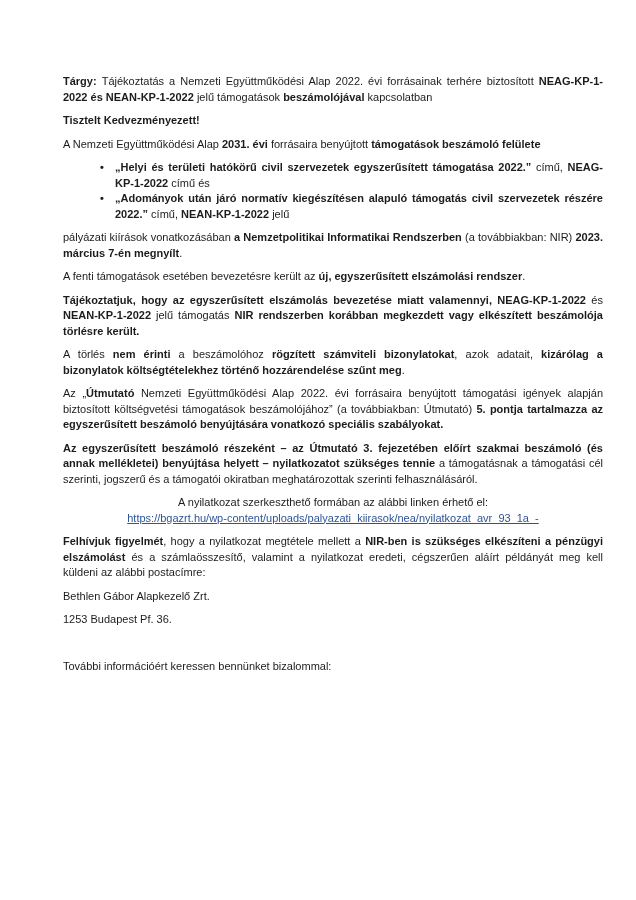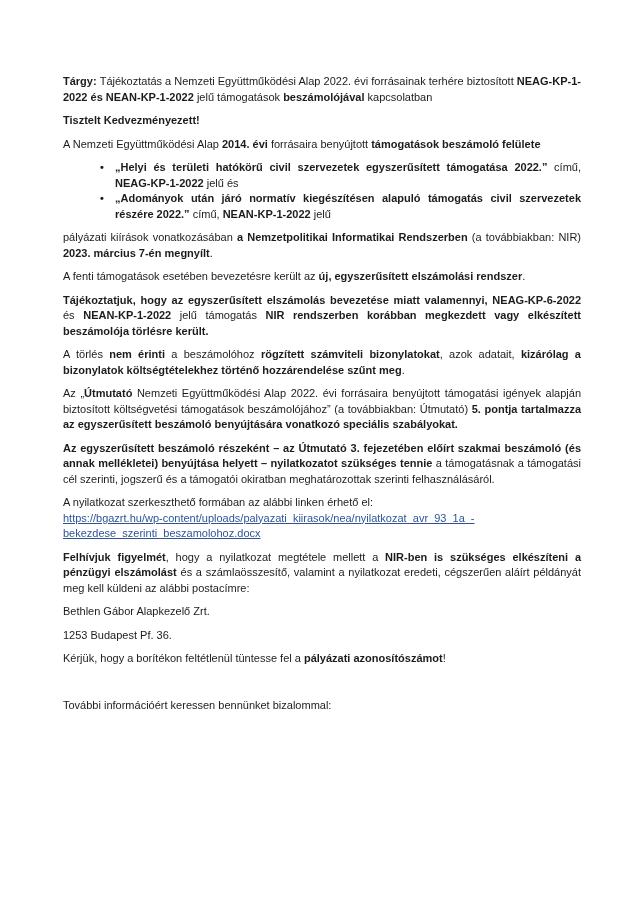--- a/index.html
+++ b/index.html
@@ -7,32 +7,32 @@
     padding: 0;
     background: #ffffff;
   }
   .page {
     position: relative;
     width: 636px;
     height: 900px;
     margin: 0 auto;
     background: #ffffff;
     box-sizing: border-box;
-    padding: 74px 55px 0 63px;
+    padding: 74px 33px 0 63px;
     font-family: "Liberation Sans", sans-serif;
     font-size: 11px;
     line-height: 15.5px;
     color: #1c1c1c;
     overflow: hidden;
   }
   .para {
     margin: 0 0 8px 0;
     text-align: justify;
   }
-  .para.left { text-align: left; }
+  .para.left { text-align: center; }
   .para.tight { margin-bottom: 0; }
   .para.spacer { height: 15.5px; margin-bottom: 8px; }
   .para.bullet {
     position: relative;
     padding-left: 52px;
   }
   .para.bullet .marker {
     position: absolute;
     left: 37px;
     top: 0;
@@ -45,31 +45,30 @@
     word-break: break-all;
   }
 </style>
 </head>
 <body>
 
 <div class="page" style="background: rgb(255, 255, 255); color: rgb(28, 28, 28);">
   <div>
       <div class="para"><span class="b">Tárgy: </span><span>Tájékoztatás a Nemzeti Együttműködési Alap 2022. évi forrásainak terhére biztosított </span><span class="b">NEAG-KP-1-2022 és NEAN-KP-1-2022</span><span> jelű támogatások </span><span class="b">beszámolójával</span><span> kapcsolatban</span></div>
       <div class="para"><span class="b">Tisztelt Kedvezményezett!</span></div>
-      <div class="para"><span>A Nemzeti Együttműködési Alap </span><span class="b">2014. évi</span><span> forrásaira benyújtott </span><span class="b">támogatások beszámoló felülete</span></div>
-      <div class="para bullet tight"><span class="marker">•</span><span class="b">„Helyi és területi hatókörű civil szervezetek egyszerűsített támogatása 2022.”</span><span> című, </span><span class="b">NEAG-KP-1-2022</span><span> jelű és</span></div>
+      <div class="para"><span>A Nemzeti Együttműködési Alap </span><span class="b">2031. évi</span><span> forrásaira benyújtott </span><span class="b">támogatások beszámoló felülete</span></div>
+      <div class="para bullet tight"><span class="marker">•</span><span class="b">„Helyi és területi hatókörű civil szervezetek egyszerűsített támogatása 2022.”</span><span> című, </span><span class="b">NEAG-KP-1-2022</span><span> című és</span></div>
       <div class="para bullet"><span class="marker">•</span><span class="b">„Adományok után járó normatív kiegészítésen alapuló támogatás civil szervezetek részére 2022.”</span><span> című, </span><span class="b">NEAN-KP-1-2022</span><span> jelű</span></div>
       <div class="para"><span>pályázati kiírások vonatkozásában </span><span class="b">a Nemzetpolitikai Informatikai Rendszerben</span><span> (a továbbiakban: NIR) </span><span class="b">2023. március 7-én megnyílt</span><span>.</span></div>
       <div class="para"><span>A fenti támogatások esetében bevezetésre került az </span><span class="b">új, egyszerűsített elszámolási rendszer</span><span>.</span></div>
-      <div class="para"><span class="b">Tájékoztatjuk, hogy az egyszerűsített elszámolás bevezetése miatt valamennyi, NEAG-KP-6-2022</span><span> és </span><span class="b">NEAN-KP-1-2022</span><span> jelű támogatás </span><span class="b">NIR rendszerben korábban megkezdett vagy elkészített beszámolója törlésre került.</span></div>
+      <div class="para"><span class="b">Tájékoztatjuk, hogy az egyszerűsített elszámolás bevezetése miatt valamennyi, NEAG-KP-1-2022</span><span> és </span><span class="b">NEAN-KP-1-2022</span><span> jelű támogatás </span><span class="b">NIR rendszerben korábban megkezdett vagy elkészített beszámolója törlésre került.</span></div>
       <div class="para"><span>A törlés </span><span class="b">nem érinti</span><span> a beszámolóhoz </span><span class="b">rögzített számviteli bizonylatokat</span><span>, azok adatait, </span><span class="b">kizárólag a bizonylatok költségtételekhez történő hozzárendelése szűnt meg</span><span>.</span></div>
       <div class="para"><span>Az „</span><span class="b">Útmutató</span><span> Nemzeti Együttműködési Alap 2022. évi forrásaira benyújtott támogatási igények alapján biztosított költségvetési támogatások beszámolójához” (a továbbiakban: Útmutató) </span><span class="b">5. pontja tartalmazza az egyszerűsített beszámoló benyújtására vonatkozó speciális szabályokat.</span></div>
       <div class="para"><span class="b">Az egyszerűsített beszámoló részeként – az Útmutató 3. fejezetében előírt </span><span class="b u">szakmai beszámoló</span><span class="b"> (és annak mellékletei) benyújtása </span><span class="b u">helyett</span><span class="b"> – </span><span class="b u">nyilatkozatot szükséges tennie</span><span> a támogatásnak a támogatási cél szerinti, jogszerű és a támogatói okiratban meghatározottak szerinti felhasználásáról.</span></div>
       <div class="para left tight"><span>A nyilatkozat szerkeszthető formában az alábbi linken érhető el:</span></div>
-      <div class="para left"><a href="#" class="link">https://bgazrt.hu/wp-content/uploads/palyazati_kiirasok/nea/nyilatkozat_avr_93_1a_-</a><br><a href="#" class="link">bekezdese_szerinti_beszamolohoz.docx</a></div>
+      <div class="para left"><a href="#" class="link">https://bgazrt.hu/wp-content/uploads/palyazati_kiirasok/nea/nyilatkozat_avr_93_1a_-</a><br></div>
       <div class="para"><span class="b">Felhívjuk figyelmét</span><span>, hogy a nyilatkozat megtétele mellett a </span><span class="b">NIR-ben is szükséges elkészíteni a pénzügyi elszámolást</span><span> és a számlaösszesítő, valamint a nyilatkozat eredeti, cégszerűen aláírt példányát meg kell küldeni az alábbi postacímre:</span></div>
       <div class="para"><span>Bethlen Gábor Alapkezelő Zrt.</span></div>
       <div class="para"><span>1253 Budapest Pf. 36.</span></div>
-      <div class="para"><span>Kérjük, hogy a borítékon feltétlenül tüntesse fel a </span><span class="b">pályázati azonosítószámot</span><span>!</span></div>
       <div class="para spacer"></div>
       <div class="para"><span>További információért keressen bennünket bizalommal:</span></div>
     </div>
 </div>
 
 </body></html>

